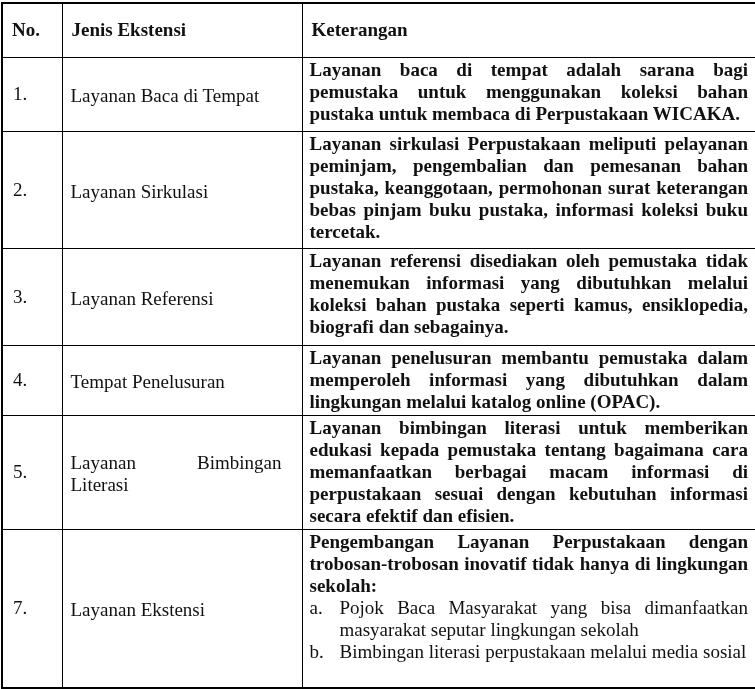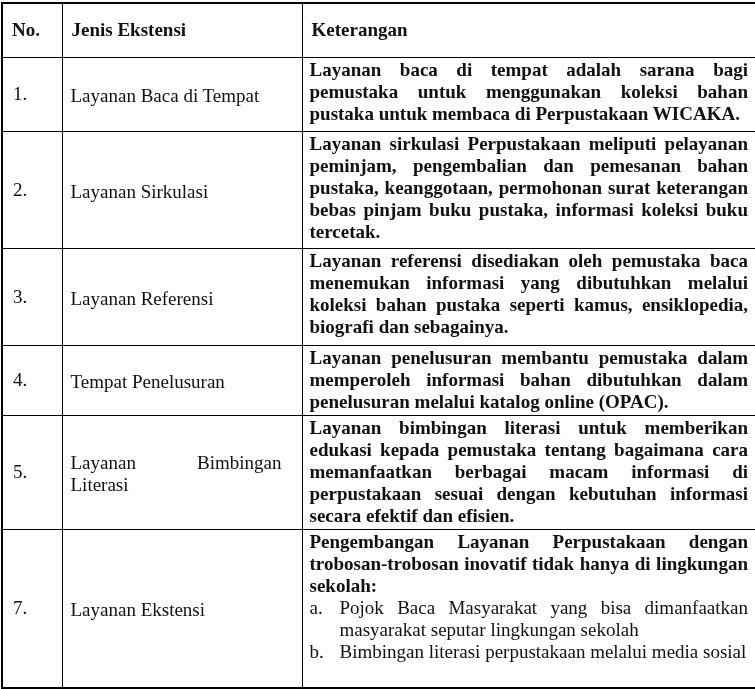--- a/index.html
+++ b/index.html
@@ -97,29 +97,29 @@
     <td class="jenis">Layanan Sirkulasi</td>
     <td class="ket">
       <div class="ket-text">Layanan sirkulasi Perpustakaan meliputi pelayanan peminjam, pengembalian dan pemesanan bahan pustaka, keanggotaan, permohonan surat keterangan bebas pinjam buku pustaka, informasi koleksi buku tercetak.</div>
       <div class="ket-list"></div>
     </td>
   </tr>
         <tr class="r2">
     <td class="no">3.</td>
     <td class="jenis">Layanan Referensi</td>
     <td class="ket">
-      <div class="ket-text">Layanan referensi disediakan oleh pemustaka baca menemukan informasi yang dibutuhkan melalui koleksi bahan pustaka seperti kamus, ensiklopedia, biografi dan sebagainya.</div>
+      <div class="ket-text">Layanan referensi disediakan oleh pemustaka tidak menemukan informasi yang dibutuhkan melalui koleksi bahan pustaka seperti kamus, ensiklopedia, biografi dan sebagainya.</div>
       <div class="ket-list"></div>
     </td>
   </tr>
         <tr class="r3">
     <td class="no">4.</td>
     <td class="jenis">Tempat Penelusuran</td>
     <td class="ket">
-      <div class="ket-text">Layanan penelusuran membantu pemustaka dalam memperoleh informasi bahan dibutuhkan dalam penelusuran melalui katalog online (OPAC).</div>
+      <div class="ket-text">Layanan penelusuran membantu pemustaka dalam memperoleh informasi yang dibutuhkan dalam lingkungan melalui katalog online (OPAC).</div>
       <div class="ket-list"></div>
     </td>
   </tr>
         <tr class="r4">
     <td class="no">5.</td>
     <td class="jenis">Layanan Bimbingan Literasi</td>
     <td class="ket">
       <div class="ket-text">Layanan bimbingan literasi untuk memberikan edukasi kepada pemustaka tentang bagaimana cara memanfaatkan berbagai macam informasi di perpustakaan sesuai dengan kebutuhan informasi secara efektif dan efisien.</div>
       <div class="ket-list"></div>
     </td>

